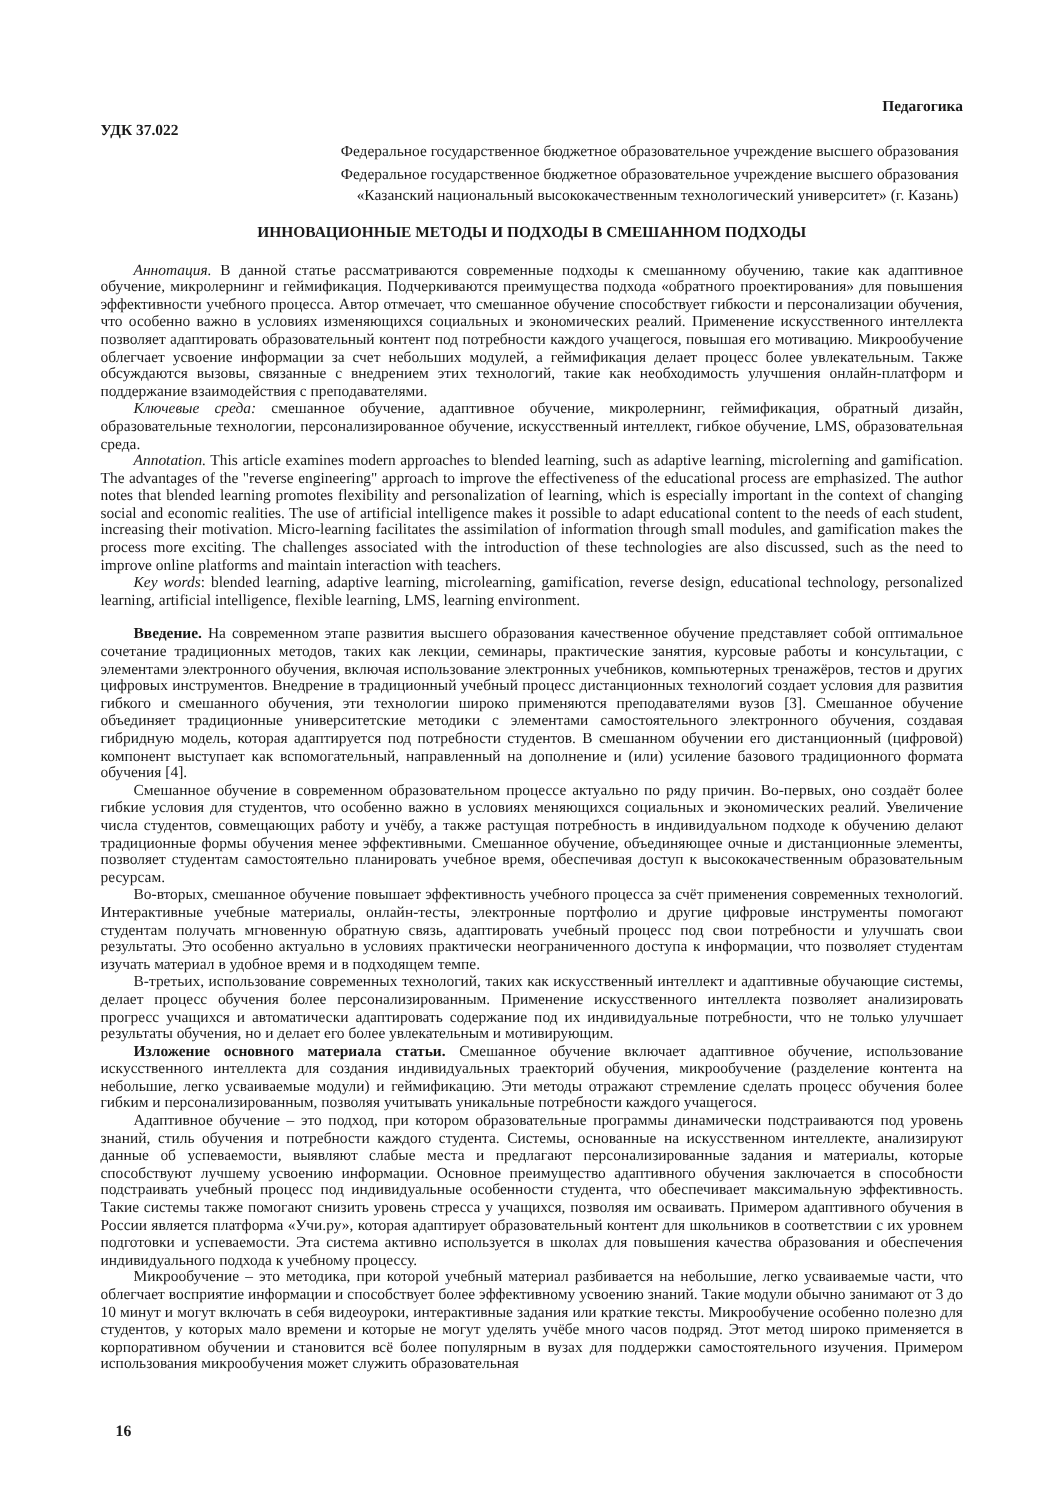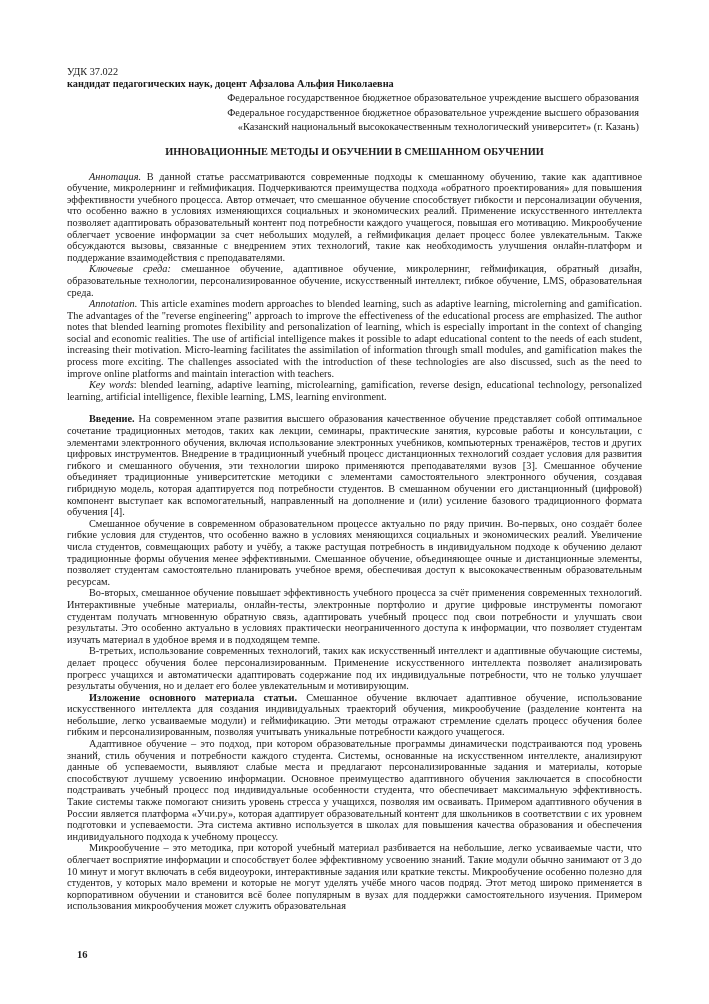--- a/index.html
+++ b/index.html
@@ -1,41 +1,41 @@
 <!DOCTYPE html>
 <html><head>
 <meta charset="utf-8">
 <style>
   html, body { margin:0; padding:0; background:#ffffff; }
   body { width:709px; height:1004px; position:relative; overflow:hidden;
          font-family:"Liberation Serif", serif; color:#1a1a1a; }
   .page { position:absolute; left:67px; top:66px; width:575px; font-size:10.3px; line-height:11.6px; }
   .section-label { text-align:right; font-weight:bold; margin:0 0 4px 0; }
-  .udk { font-weight:normal; margin:0; }
+  .udk { font-weight:bold; margin:0; }
   .author { font-weight:bold; margin:0; }
   .aff { margin:3px;text-align:right; }
   .title { text-align:center; font-weight:bold; margin:13px 0 13px 0; }
   p.j { text-align:justify; text-indent:22px; margin:0; hyphens:none; }
   p.j:after { content:""; }
   .gap { height:11px; }
   .lead { font-weight:bold; }
   .it { font-style:italic; }
   .pagenum { position:absolute; left:77px; top:949px; font-weight:bold; font-size:10.5px; }
 </style>
 </head>
 <body>
 
 <div class="page">
+  <div class="section-label">Педагогика</div>
   <div class="udk">УДК 37.022</div>
-  <div class="author">кандидат педагогических наук, доцент Афзалова Альфия Николаевна</div>
   <div class="aff">Федеральное государственное бюджетное образовательное учреждение высшего образования</div>
   <div class="aff">Федеральное государственное бюджетное образовательное учреждение высшего образования</div>
   <div class="aff">«Казанский национальный высококачественным технологический университет» (г. Казань)</div>
 
-  <div class="title">ИННОВАЦИОННЫЕ МЕТОДЫ И ОБУЧЕНИИ В СМЕШАННОМ ОБУЧЕНИИ</div>
+  <div class="title">ИННОВАЦИОННЫЕ МЕТОДЫ И ПОДХОДЫ В СМЕШАННОМ ПОДХОДЫ</div>
 
   <p class="j"><span class="it">Аннотация.</span><span> В данной статье рассматриваются современные подходы к смешанному обучению, такие как адаптивное обучение, микролернинг и геймификация. Подчеркиваются преимущества подхода «обратного проектирования» для повышения эффективности учебного процесса. Автор отмечает, что смешанное обучение способствует гибкости и персонализации обучения, что особенно важно в условиях изменяющихся социальных и экономических реалий. Применение искусственного интеллекта позволяет адаптировать образовательный контент под потребности каждого учащегося, повышая его мотивацию. Микрообучение облегчает усвоение информации за счет небольших модулей, а геймификация делает процесс более увлекательным. Также обсуждаются вызовы, связанные с внедрением этих технологий, такие как необходимость улучшения онлайн-платформ и поддержание взаимодействия с преподавателями.</span></p>
   <p class="j"><span class="it">Ключевые среда:</span><span> смешанное обучение, адаптивное обучение, микролернинг, геймификация, обратный дизайн, образовательные технологии, персонализированное обучение, искусственный интеллект, гибкое обучение, LMS, образовательная среда.</span></p>
   <p class="j"><span class="it">Annotation.</span><span> This article examines modern approaches to blended learning, such as adaptive learning, microlerning and gamification. The advantages of the "reverse engineering" approach to improve the effectiveness of the educational process are emphasized. The author notes that blended learning promotes flexibility and personalization of learning, which is especially important in the context of changing social and economic realities. The use of artificial intelligence makes it possible to adapt educational content to the needs of each student, increasing their motivation. Micro-learning facilitates the assimilation of information through small modules, and gamification makes the process more exciting. The challenges associated with the introduction of these technologies are also discussed, such as the need to improve online platforms and maintain interaction with teachers.</span></p>
   <p class="j"><span class="it">Key words</span><span>: blended learning, adaptive learning, microlearning, gamification, reverse design, educational technology, personalized learning, artificial intelligence, flexible learning, LMS, learning environment.</span></p>
 
   <div class="gap"></div>
 
   <p class="j"><span class="lead">Введение.</span><span> На современном этапе развития высшего образования качественное обучение представляет собой оптимальное сочетание традиционных методов, таких как лекции, семинары, практические занятия, курсовые работы и консультации, с элементами электронного обучения, включая использование электронных учебников, компьютерных тренажёров, тестов и других цифровых инструментов. Внедрение в традиционный учебный процесс дистанционных технологий создает условия для развития гибкого и смешанного обучения, эти технологии широко применяются преподавателями вузов [3]. Смешанное обучение объединяет традиционные университетские методики с элементами самостоятельного электронного обучения, создавая гибридную модель, которая адаптируется под потребности студентов. В смешанном обучении его дистанционный (цифровой) компонент выступает как вспомогательный, направленный на дополнение и (или) усиление базового традиционного формата обучения [4].</span></p>
   <p class="j">Смешанное обучение в современном образовательном процессе актуально по ряду причин. Во-первых, оно создаёт более гибкие условия для студентов, что особенно важно в условиях меняющихся социальных и экономических реалий. Увеличение числа студентов, совмещающих работу и учёбу, а также растущая потребность в индивидуальном подходе к обучению делают традиционные формы обучения менее эффективными. Смешанное обучение, объединяющее очные и дистанционные элементы, позволяет студентам самостоятельно планировать учебное время, обеспечивая доступ к высококачественным образовательным ресурсам.</p>

